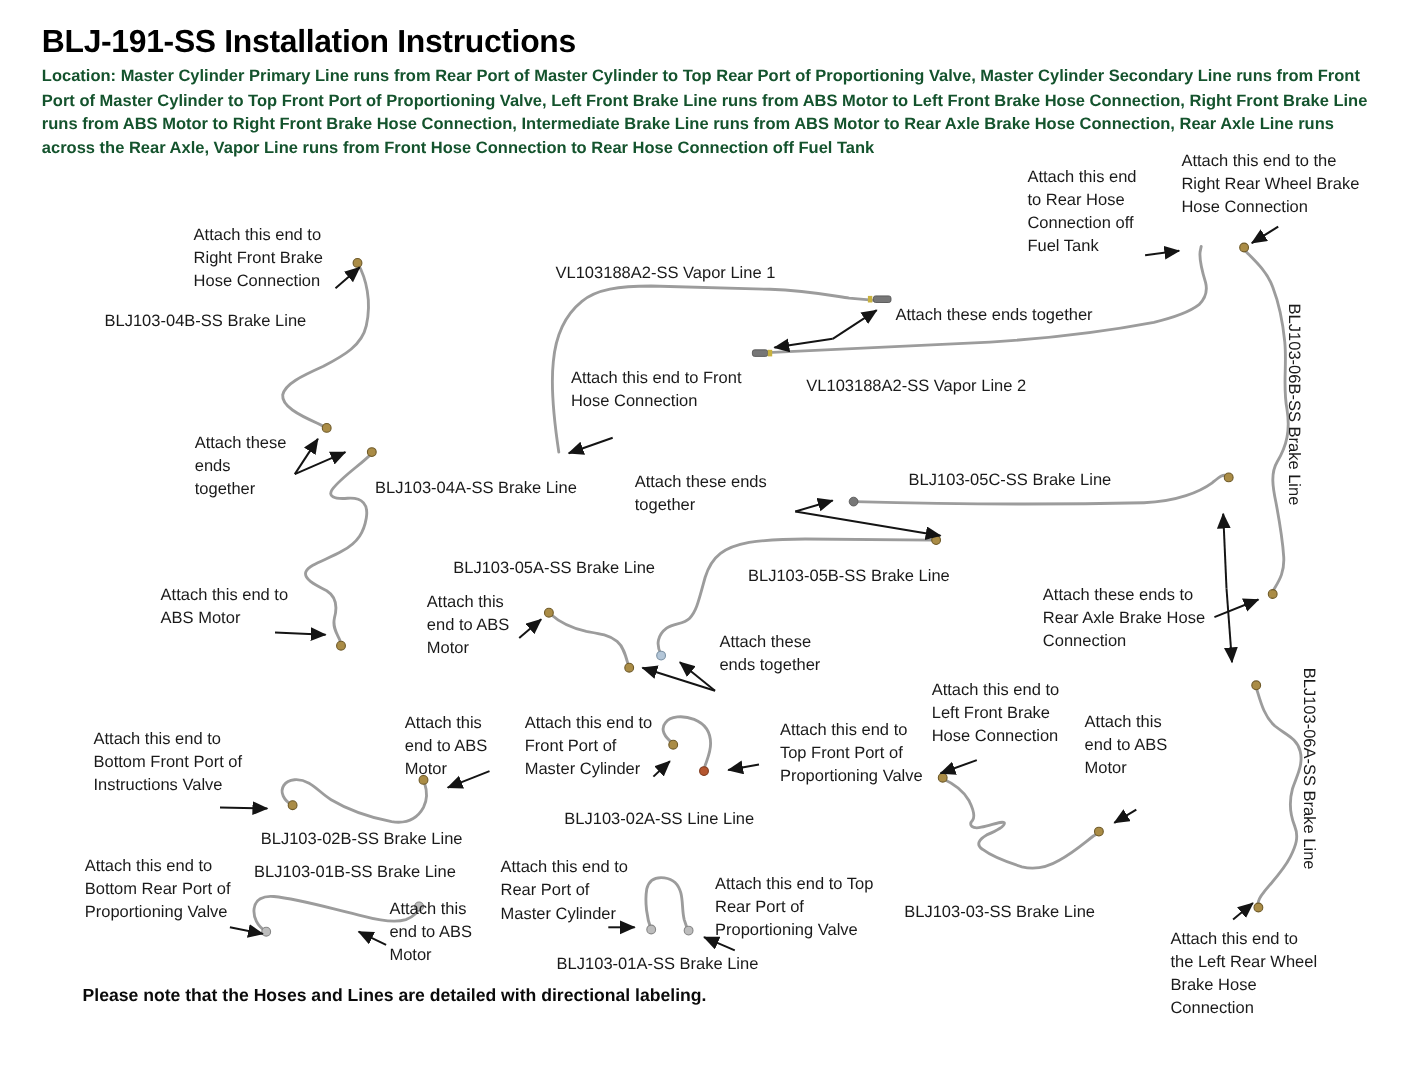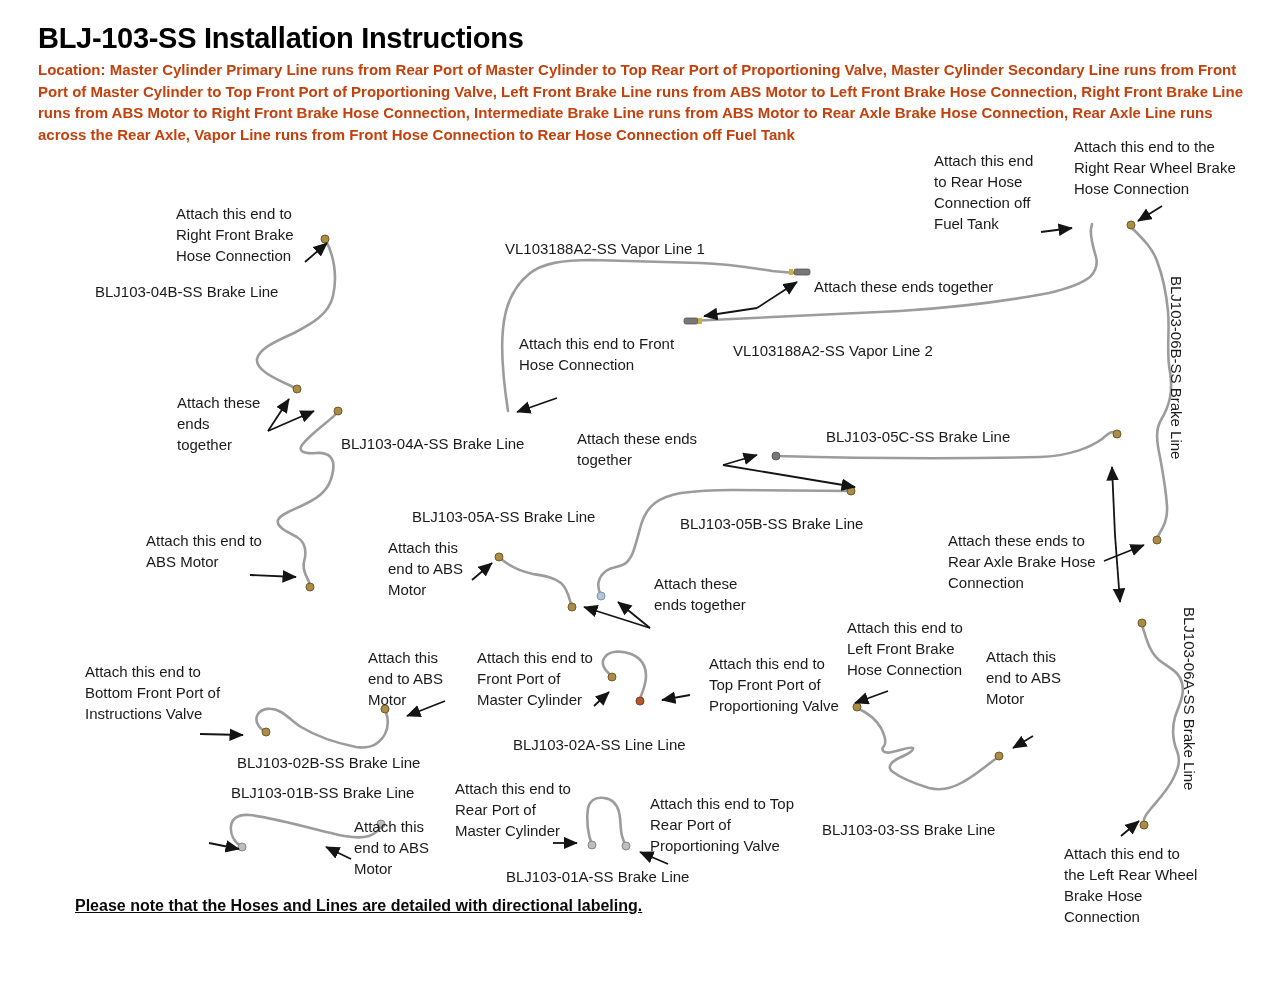--- a/index.html
+++ b/index.html
@@ -1,26 +1,26 @@
 <!DOCTYPE html>
 <html><head>
 <meta charset="utf-8">
 <style>
   * { margin:0; padding:0; box-sizing:border-box; }
   html,body { background:#ffffff; }
   body { width:1280px; height:989px; font-family:"Liberation Sans", sans-serif; color:#151515; }
   .page { position:relative; width:1280px; height:989px; background:#fff; overflow:hidden; }
   .abs { position:absolute; }
   .title { font-size:29px; font-weight:bold; color:#000; letter-spacing:-0.3px; }
-  .intro { font-size:15px; font-weight:bold; line-height:21.5px; color:#c2410c; }
+  .intro { font-size:15px; font-weight:bold; line-height:21.5px; color:#14532d; }
   .note  { font-size:15px; font-weight:bold; color:#0a0a0a; }
   .callout { font-size:15px; line-height:21px; color:#1a1a1a; }
   .part { font-size:15px; color:#1a1a1a; white-space:nowrap; }
   .vert { transform:rotate(90deg); transform-origin:0 0; }
-  .footer { font-size:16px; font-weight:bold; line-height:26px; color:#0a0a0a;text-decoration:underline; }
+  .footer { font-size:16px; font-weight:bold; line-height:26px; color:#0a0a0a; }
   svg.layer { position:absolute; left:0; top:0; }
   .tube { fill:none; stroke:#9c9c9c; stroke-width:2.6px; stroke-linecap:round; stroke-linejoin:round; }
   .arrow { stroke:#141414; stroke-width:1.8px; fill:none; }
   .fit  { fill:#aa8c46; stroke:#6f5a28; stroke-width:1px; }
   .fit-s{ fill:#bdbdbd; stroke:#878787; stroke-width:1px; }
   .fit-r{ fill:#b5562f; stroke:#7e3a1e; stroke-width:1px; }
   .fit-b{ fill:#b3c6d8; stroke:#7d93a6; stroke-width:1px; }
   .cap  { fill:#777; stroke:#555; stroke-width:0.8px; }
   .band { fill:#c9b23f; }
 </style>
@@ -109,40 +109,41 @@
       <line class="arrow" x1="209" y1="843" x2="239" y2="849" marker-end="url(#ah)"></line>
       <line class="arrow" x1="351" y1="859" x2="326" y2="847" marker-end="url(#ah)"></line>
       <line class="arrow" x1="553" y1="843" x2="577" y2="843" marker-end="url(#ah)"></line>
       <line class="arrow" x1="668" y1="864" x2="640" y2="852" marker-end="url(#ah)"></line>
       <line class="arrow" x1="888" y1="691" x2="855" y2="703" marker-end="url(#ah)"></line>
       <line class="arrow" x1="1033" y1="736" x2="1013" y2="748" marker-end="url(#ah)"></line>
       <line class="arrow" x1="1121" y1="836" x2="1139" y2="821" marker-end="url(#ah)"></line>
     </g>
   </svg>
 
-  <div class="abs title" style="left:38px;top:22px">BLJ-103-SS Installation Instructions</div>
+  <div class="abs title" style="left:38px;top:22px">BLJ-191-SS Installation Instructions</div>
   <div class="abs intro" style="left:38px;top:59px;width:1222px">Location: Master Cylinder Primary Line runs from Rear Port of Master Cylinder to Top Rear Port of Proportioning Valve, Master Cylinder Secondary Line runs from Front Port of Master Cylinder to Top Front Port of Proportioning Valve, Left Front Brake Line runs from ABS Motor to Left Front Brake Hose Connection, Right Front Brake Line runs from ABS Motor to Right Front Brake Hose Connection, Intermediate Brake Line runs from ABS Motor to Rear Axle Brake Hose Connection, Rear Axle Line runs across the Rear Axle, Vapor Line runs from Front Hose Connection to Rear Hose Connection off Fuel Tank</div>
 
   <div class="abs callout" style="left:934px;top:150px;width:112px">Attach this end to Rear Hose Connection off Fuel Tank</div>
   <div class="abs callout" style="left:176px;top:203px;width:132px">Attach this end to Right Front Brake Hose Connection</div>
   <div class="abs callout" style="left:1074px;top:136px;width:178px">Attach this end to the Right Rear Wheel Brake Hose Connection</div>
   <div class="abs callout" style="left:814px;top:276px;width:210px;white-space:nowrap">Attach these ends together</div>
   <div class="abs callout" style="left:519px;top:333px;width:180px">Attach this end to Front Hose Connection</div>
   <div class="abs callout" style="left:177px;top:392px;width:90px">Attach these ends together</div>
   <div class="abs callout" style="left:577px;top:428px;width:140px">Attach these ends together</div>
   <div class="abs callout" style="left:146px;top:530px;width:118px">Attach this end to ABS Motor</div>
   <div class="abs callout" style="left:388px;top:537px;width:90px">Attach this end to ABS Motor</div>
   <div class="abs callout" style="left:654px;top:573px;width:105px">Attach these ends together</div>
   <div class="abs callout" style="left:948px;top:530px;width:162px">Attach these ends to Rear Axle Brake Hose Connection</div>
   <div class="abs callout" style="left:847px;top:617px;width:140px">Attach this end to Left Front Brake Hose Connection</div>
   <div class="abs callout" style="left:986px;top:646px;width:92px">Attach this end to ABS Motor</div>
   <div class="abs callout" style="left:85px;top:661px;width:140px">Attach this end to Bottom Front Port of Instructions Valve</div>
   <div class="abs callout" style="left:368px;top:647px;width:92px">Attach this end to ABS Motor</div>
   <div class="abs callout" style="left:477px;top:647px;width:118px">Attach this end to Front Port of Master Cylinder</div>
   <div class="abs callout" style="left:709px;top:653px;width:140px">Attach this end to Top Front Port of Proportioning Valve</div>
+  <div class="abs callout" style="left:77px;top:777px;width:148px">Attach this end to Bottom Rear Port of Proportioning Valve</div>
   <div class="abs callout" style="left:455px;top:778px;width:118px">Attach this end to Rear Port of Master Cylinder</div>
   <div class="abs callout" style="left:354px;top:816px;width:92px">Attach this end to ABS Motor</div>
   <div class="abs callout" style="left:650px;top:793px;width:152px">Attach this end to Top Rear Port of Proportioning Valve</div>
   <div class="abs callout" style="left:1064px;top:843px;width:140px">Attach this end to the Left Rear Wheel Brake Hose Connection</div>
 
   <div class="abs part" style="left:95px;top:283px">BLJ103-04B-SS Brake Line</div>
   <div class="abs part" style="left:505px;top:240px">VL103188A2-SS Vapor Line 1</div>
   <div class="abs part" style="left:733px;top:342px">VL103188A2-SS Vapor Line 2</div>
   <div class="abs part" style="left:341px;top:435px">BLJ103-04A-SS Brake Line</div>
   <div class="abs part" style="left:826px;top:428px">BLJ103-05C-SS Brake Line</div>

